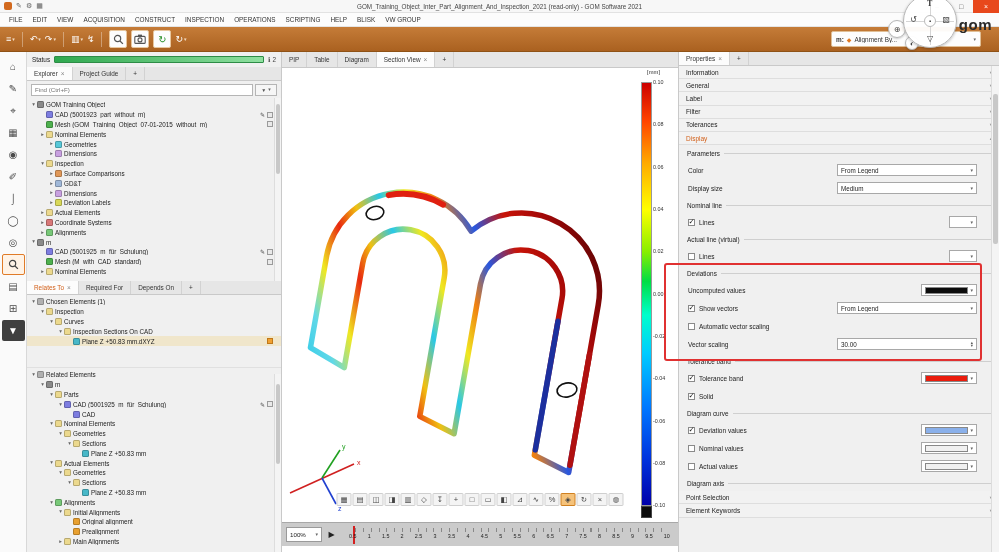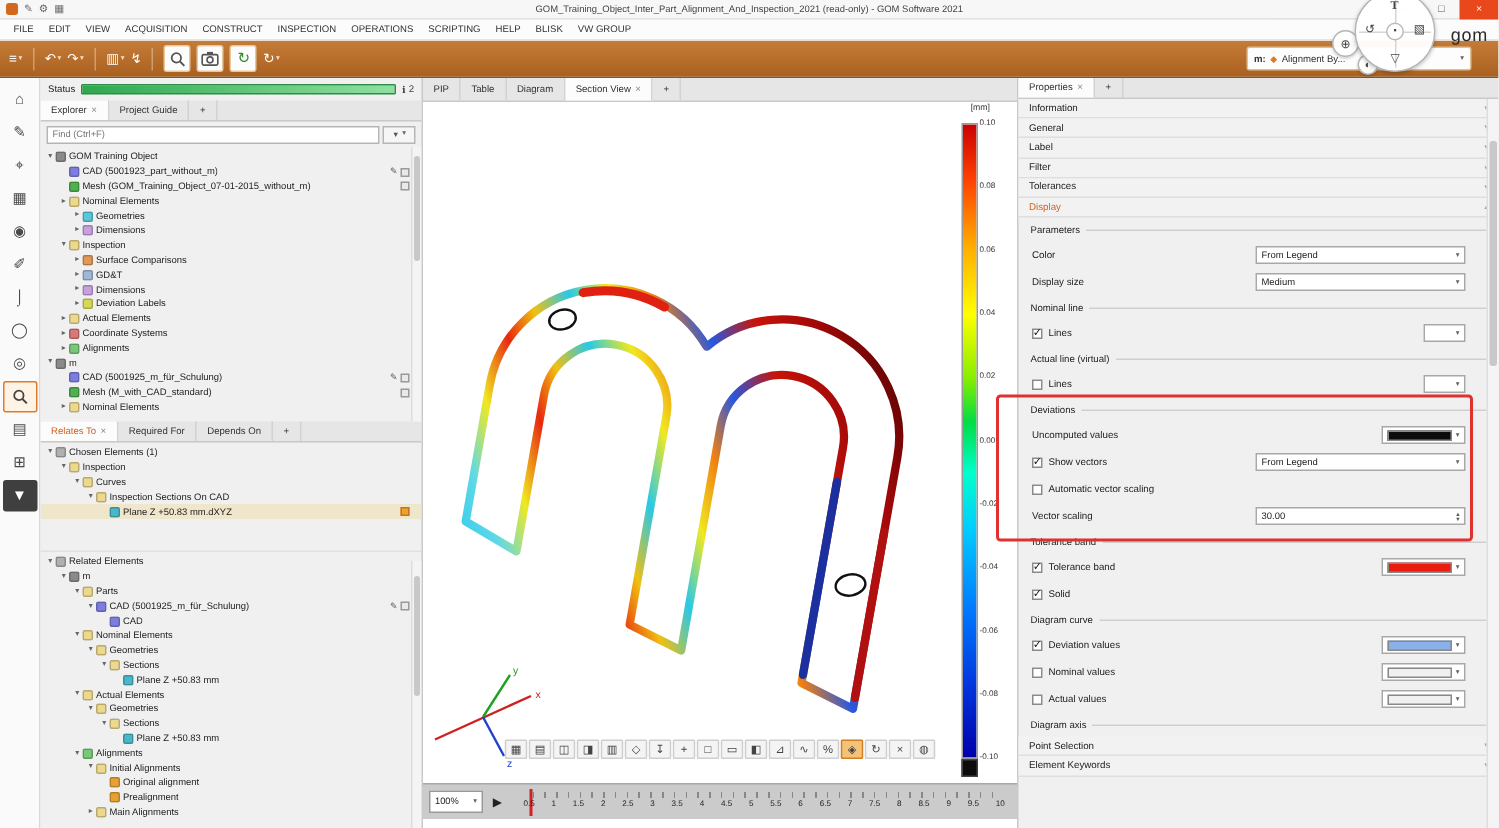--- a/index.html
+++ b/index.html
@@ -18,21 +18,21 @@
 
   
   .menubar { position:absolute; top:13px; left:0; right:0; height:14px; background:#fcfcfc; border-bottom:1px solid #e5e5e5; display:flex; align-items:center; padding-left:4px; z-index:5; }
   .menu-item { padding:0 5px; font-size:6.4px; color:#333; }
   .lock-wrap { position:absolute; right:155px; top:2px; }
   .cluster-combo { position:absolute; right:48px; top:1.5px; width:102px; height:11px; background:#fff; border:1px solid #b8b8b8; display:flex; align-items:center; padding:0 3px; font-size:6.2px; }
   .cluster-combo .val { flex:1; overflow:hidden; white-space:nowrap; }
   .caret { color:#666; font-size:5px; line-height:1; }
 
   
-  .gom-logo { position:absolute; right:7px; top:16px; font-weight:normal; font-size:12px; color:#2a2a2a; letter-spacing:.5px; z-index:20; }
+  .gom-logo { position:absolute; right:7px; top:16px; font-weight:bold; font-size:15px; color:#2a2a2a; letter-spacing:.5px; z-index:20; }
 
   
   .nav-widget { position:absolute; right:42px; top:-6px; width:54px; height:54px; border-radius:50%; background:rgba(255,255,255,.96); border:1px solid #b5b5b5; box-shadow:0 1px 3px rgba(0,0,0,.25); z-index:60; }
   .nav-widget::before { content:""; position:absolute; left:50%; top:2px; bottom:2px; width:1px; background:#d5d5d5; }
   .nav-widget::after { content:""; position:absolute; top:50%; left:2px; right:2px; height:1px; background:#d5d5d5; }
   .nav-g { position:absolute; font-size:8px; color:#444; z-index:2; }
   .nav-g.l { left:6px; top:20px; }
   .nav-g.t { left:23px; top:4px; font-family:"Liberation Serif","DejaVu Serif",serif; font-weight:bold; }
   .nav-g.r { right:6px; top:20px; }
   .nav-g.b { left:23px; bottom:4px; }

